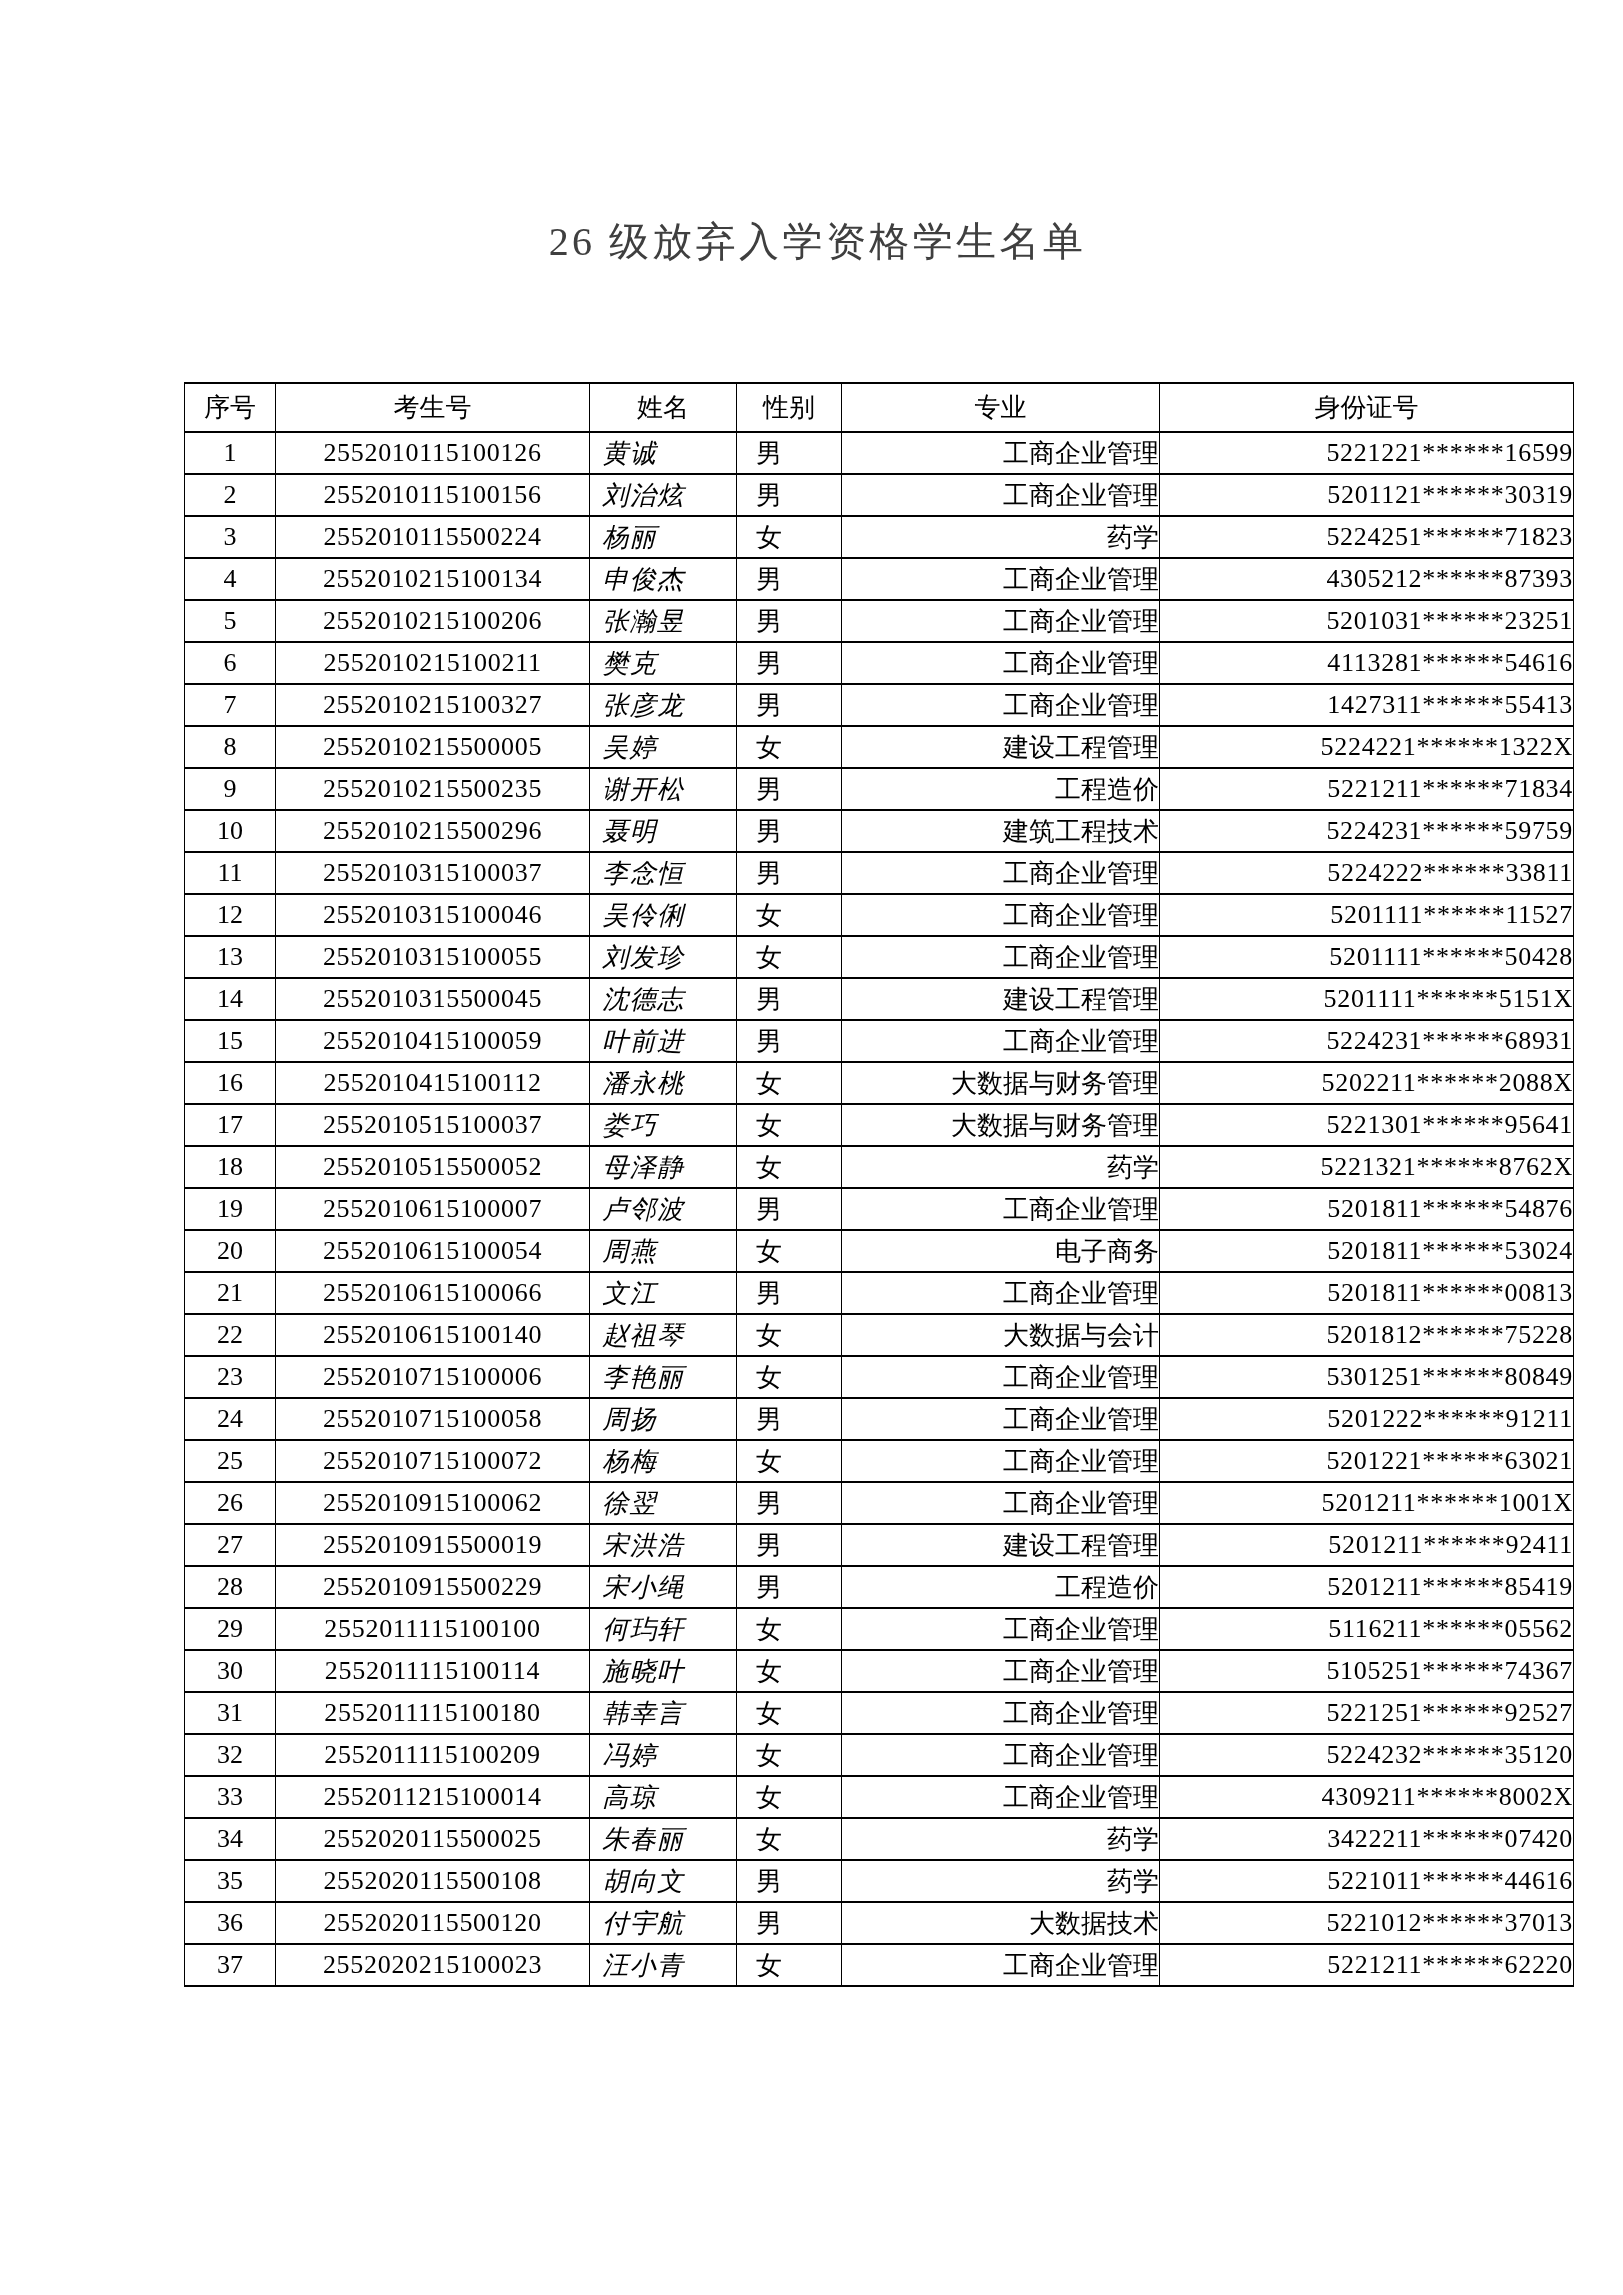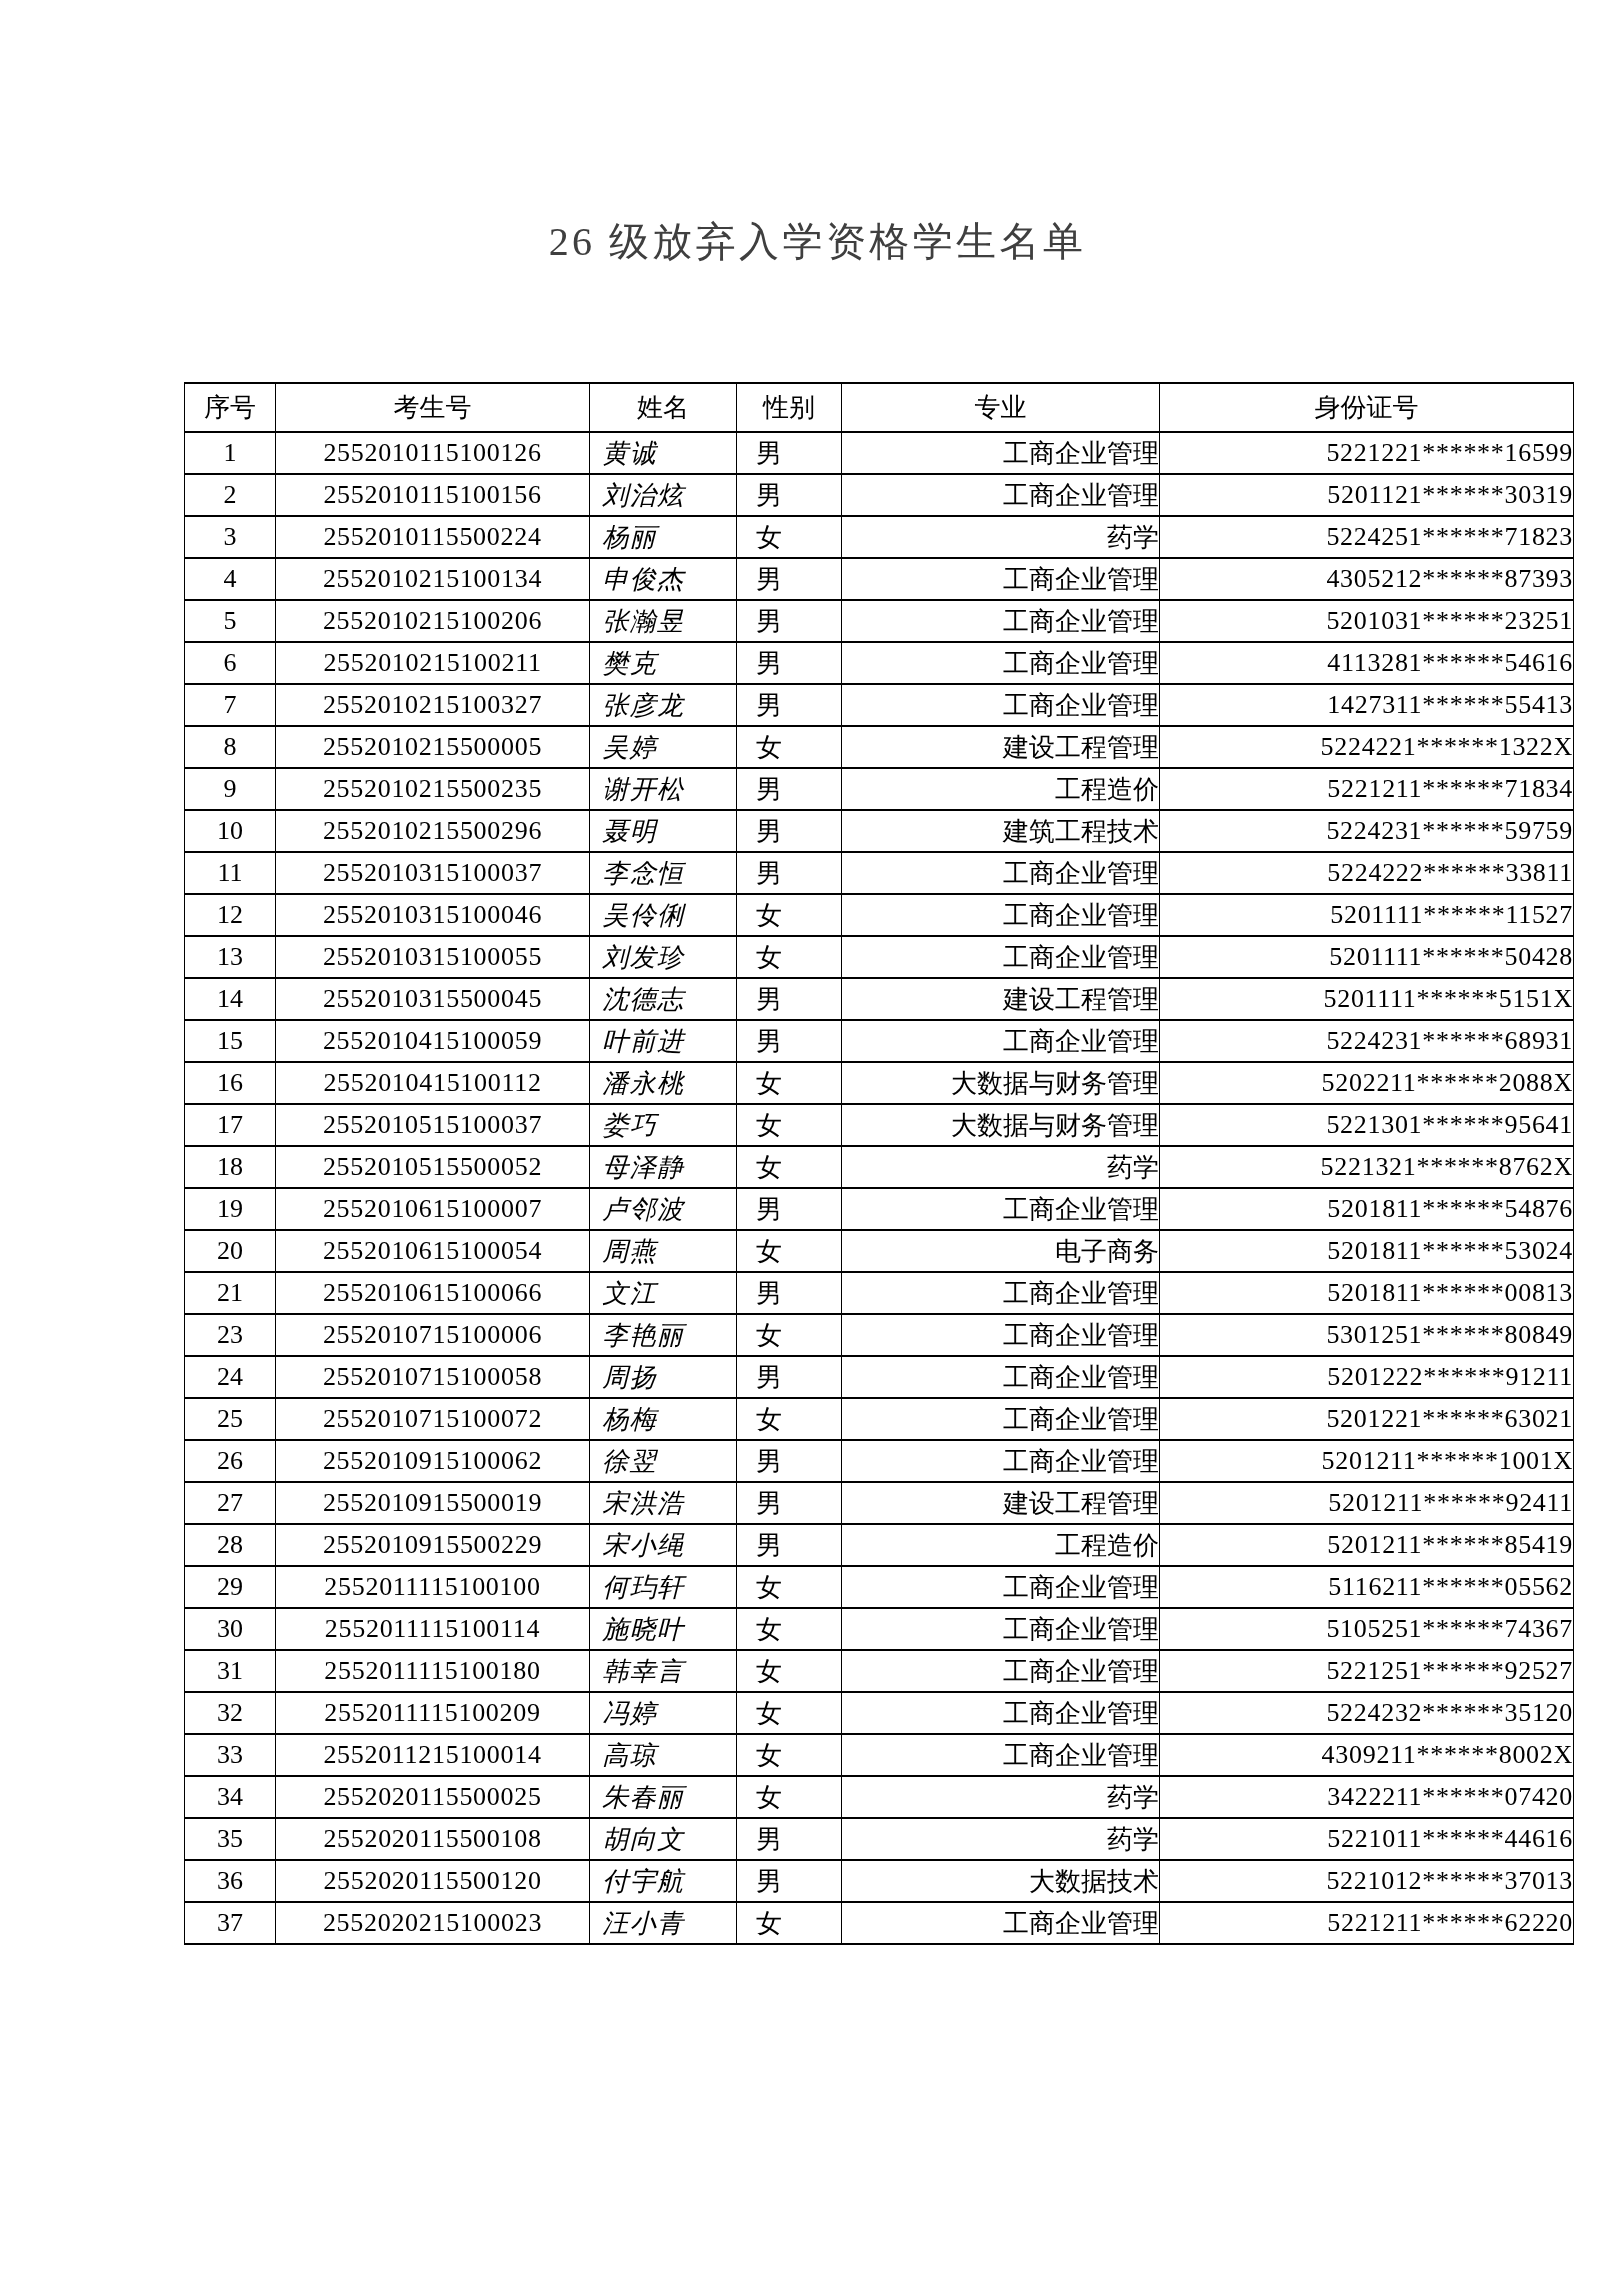--- a/index.html
+++ b/index.html
@@ -231,20 +231,28 @@
         </tr>
         <tr>
           <td class="c0">21</td>
           <td class="c1">2552010615100066</td>
           <td class="c2">文江</td>
           <td class="c3">男</td>
           <td class="c4">工商企业管理</td>
           <td class="c5">5201811******00813</td>
         </tr>
         <tr>
+          <td class="c0">22</td>
+          <td class="c1">2552010615100140</td>
+          <td class="c2">赵祖琴</td>
+          <td class="c3">女</td>
+          <td class="c4">大数据与会计</td>
+          <td class="c5">5201812******75228</td>
+        </tr>
+        <tr>
           <td class="c0">23</td>
           <td class="c1">2552010715100006</td>
           <td class="c2">李艳丽</td>
           <td class="c3">女</td>
           <td class="c4">工商企业管理</td>
           <td class="c5">5301251******80849</td>
         </tr>
         <tr>
           <td class="c0">24</td>
           <td class="c1">2552010715100058</td>

